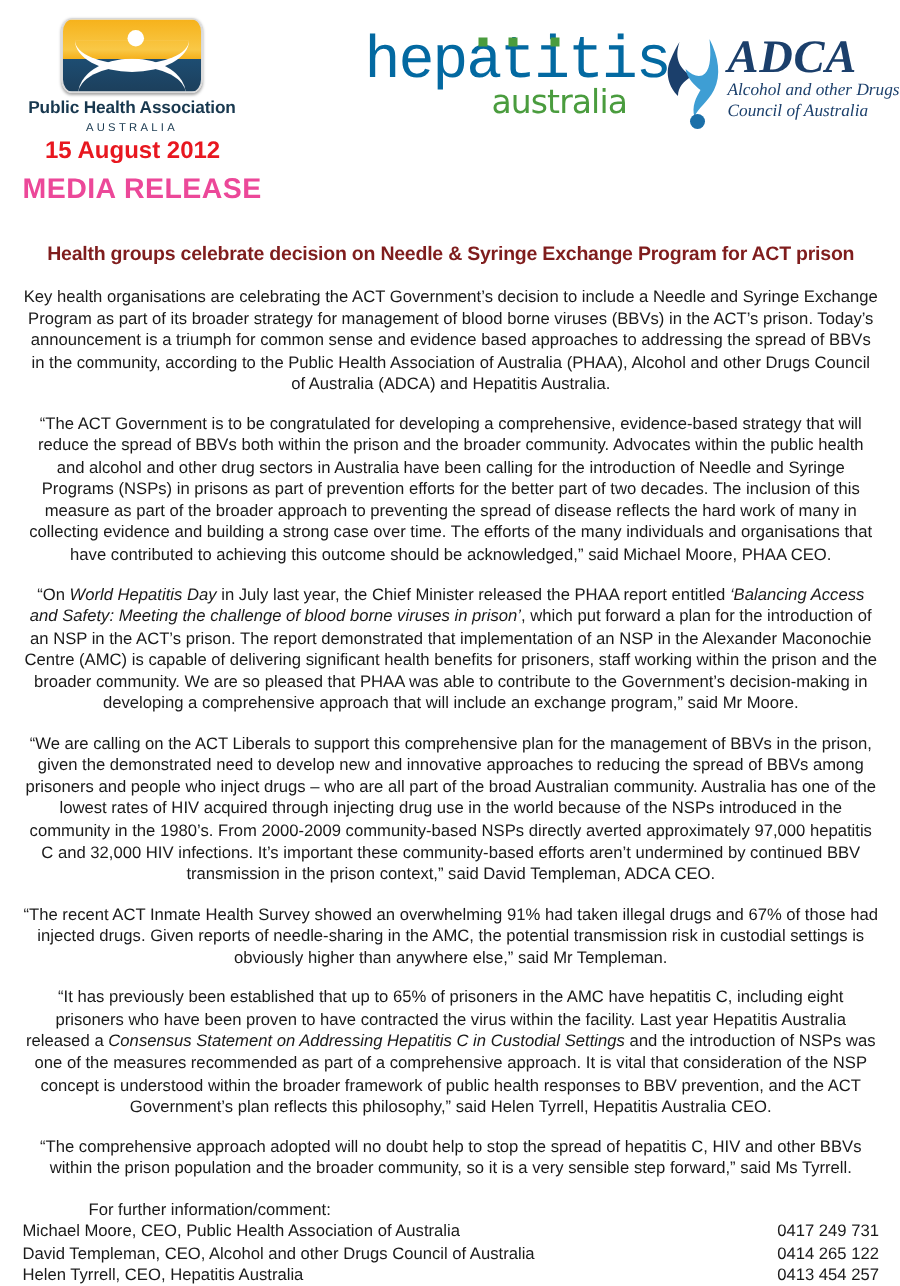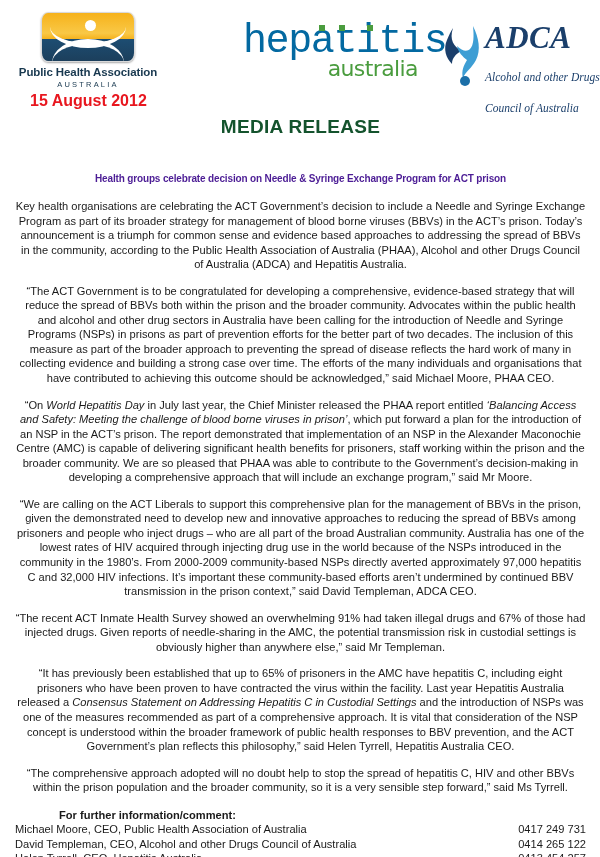--- a/index.html
+++ b/index.html
@@ -162,38 +162,38 @@
     font-weight: bold;
     color: #1b3f6b;
     letter-spacing: 0.5px;
   }
   .adca-tag {
     font-family: "Liberation Serif", serif;
     font-style: italic;
     font-size: 11.5px;
     line-height: 13px;
     color: #1b3f6b;
-    margin-top: 18px;
+    margin-top: 1px;
   }
 
   
   .media-release {
-    text-align: center;
+    text-align: left;
     font-size: 19px;
     font-weight: bold;
     letter-spacing: 0.3px;
-    color: #14532d;
+    color: #ec4899;
     margin-top: 6px;
   }
   .headline {
     text-align: center;
-    font-size: 10px;
-    font-weight: bold;
-    color: #4c1d95;
-    margin-top: 35px;
+    font-size: 13px;
+    font-weight: bold;
+    color: #7f1d1d;
+    margin-top: 23px;
     letter-spacing: -0.15px;
   }
 
   
   .body-copy {
     margin-top: 15px;
     font-size: 11.1px;
     line-height: 14.55px;
     color: #1a1a1a;
     text-align: center;
@@ -204,21 +204,21 @@
   .body-copy p:last-child { margin-bottom: 0; }
   .body-copy i { font-style: italic; }
 
   
   .contacts {
     margin-top: 13px;
     font-size: 11.1px;
     line-height: 14.6px;
   }
   .contacts-title {
-    font-weight: bold;
+    font-weight: normal;
     padding-left: 44px;
   }
   .contact-row {
     display: flex;
     justify-content: space-between;
     align-items: baseline;
     gap: 48px;
   }
   .contact-name { }
   .contact-phone { white-space: nowrap; text-align: right; }

